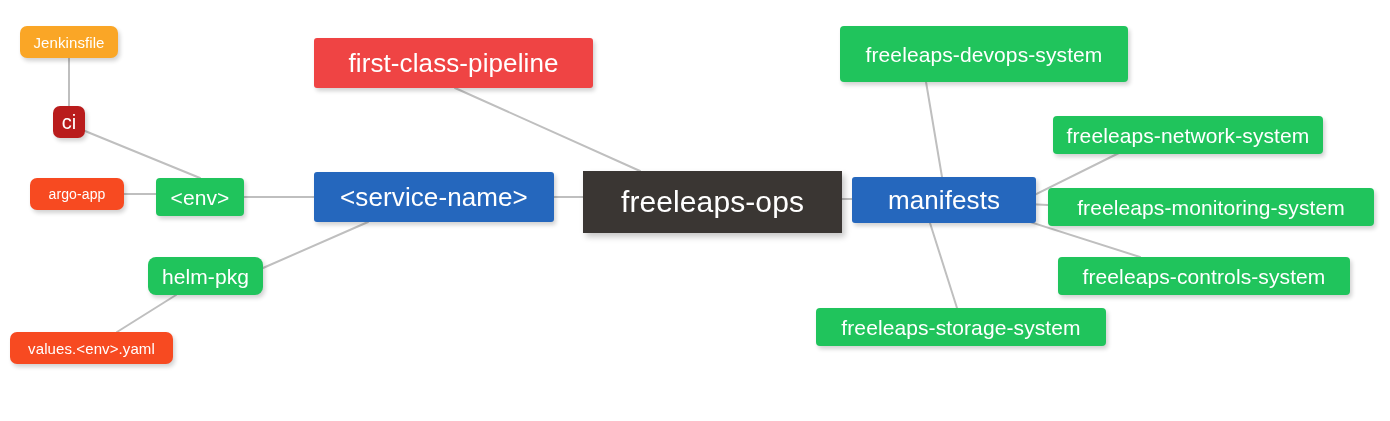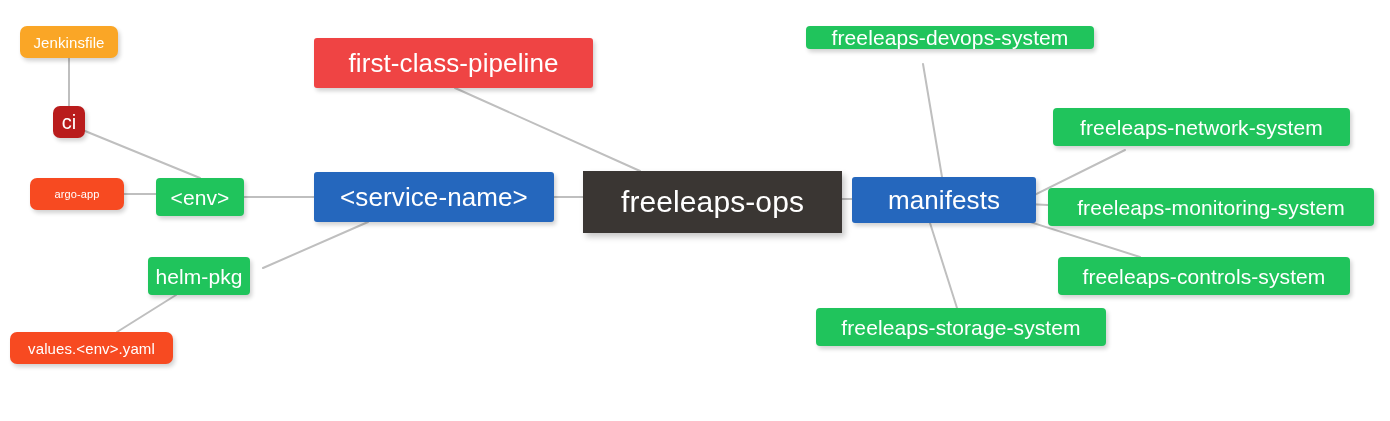--- a/index.html
+++ b/index.html
@@ -69,24 +69,24 @@
       <line x1="1008" y1="203" x2="1048" y2="205" stroke="#bfbfbf" stroke-width="2" stroke-linecap="round"></line>
       <line x1="1008" y1="215" x2="1140" y2="257" stroke="#bfbfbf" stroke-width="2" stroke-linecap="round"></line>
       <line x1="930" y1="223" x2="957" y2="308" stroke="#bfbfbf" stroke-width="2" stroke-linecap="round"></line>
     </svg>
   <div id="node-layer">
       <div class="node root" style="left: 583px; top: 171px; width: 259px; height: 62px; background: rgb(58, 54, 51); font-size: 30px;">freeleaps-ops</div>
       <div class="node lvl1" style="left: 314px; top: 38px; width: 279px; height: 50px; background: #ef4444; font-size: 26px;">first-class-pipeline</div>
       <div class="node lvl1" style="left: 314px; top: 172px; width: 240px; height: 50px; background: rgb(37, 103, 189); font-size: 26px;">&lt;service-name&gt;</div>
       <div class="node lvl1" style="left: 852px; top: 177px; width: 184px; height: 46px; background: rgb(37, 103, 189); font-size: 26px;">manifests</div>
       <div class="node lvl2" style="left: 156px; top: 178px; width: 88px; height: 38px; background: rgb(32, 196, 92); font-size: 21px;">&lt;env&gt;</div>
-      <div class="node lvl2" style="left: 148px; top: 257px; width: 102px; height: 38px; background: rgb(32, 196, 92); font-size: 21px;">helm-pkg</div>
-      <div class="node lvl2" style="left: 806px; top: 26px; width: 288px; height: 23px; background: rgb(32, 196, 92); font-size: 21px;">freeleaps-devops-system</div>
-      <div class="node lvl2" style="left: 1053px; top: 108px; width: 297px; height: 38px; background: rgb(32, 196, 92); font-size: 21px;">freeleaps-network-system</div>
+      <div class="node lvl2" style="left: 148px; top: 257px; width: 115px; height: 38px; background: rgb(32, 196, 92); font-size: 21px; border-radius: 8px;">helm-pkg</div>
+      <div class="node lvl2" style="left: 840px; top: 26px; width: 288px; height: 56px; background: rgb(32, 196, 92); font-size: 21px;">freeleaps-devops-system</div>
+      <div class="node lvl2" style="left: 1053px; top: 116px; width: 270px; height: 38px; background: rgb(32, 196, 92); font-size: 21px;">freeleaps-network-system</div>
       <div class="node lvl2" style="left: 1048px; top: 188px; width: 326px; height: 38px; background: rgb(32, 196, 92); font-size: 21px;">freeleaps-monitoring-system</div>
       <div class="node lvl2" style="left: 1058px; top: 257px; width: 292px; height: 38px; background: rgb(32, 196, 92); font-size: 21px;">freeleaps-controls-system</div>
       <div class="node lvl2" style="left: 816px; top: 308px; width: 290px; height: 38px; background: rgb(32, 196, 92); font-size: 21px;">freeleaps-storage-system</div>
       <div class="node lvl3" style="left: 20px; top: 26px; width: 98px; height: 32px; background: rgb(250, 166, 38); font-size: 15px;">Jenkinsfile</div>
       <div class="node lvl3" style="left: 53px; top: 106px; width: 32px; height: 32px; background: #b91c1c; font-size: 20px;">ci</div>
-      <div class="node lvl3" style="left: 30px; top: 178px; width: 94px; height: 32px; background: rgb(247, 74, 33); font-size: 11px;">argo-app</div>
+      <div class="node lvl3" style="left: 30px; top: 178px; width: 94px; height: 32px; background: rgb(247, 74, 33); font-size: 14px;">argo-app</div>
       <div class="node lvl3" style="left: 10px; top: 332px; width: 163px; height: 32px; background: rgb(247, 74, 33); font-size: 15px;">values.&lt;env&gt;.yaml</div>
     </div>
 </div>
 
 </body></html>

